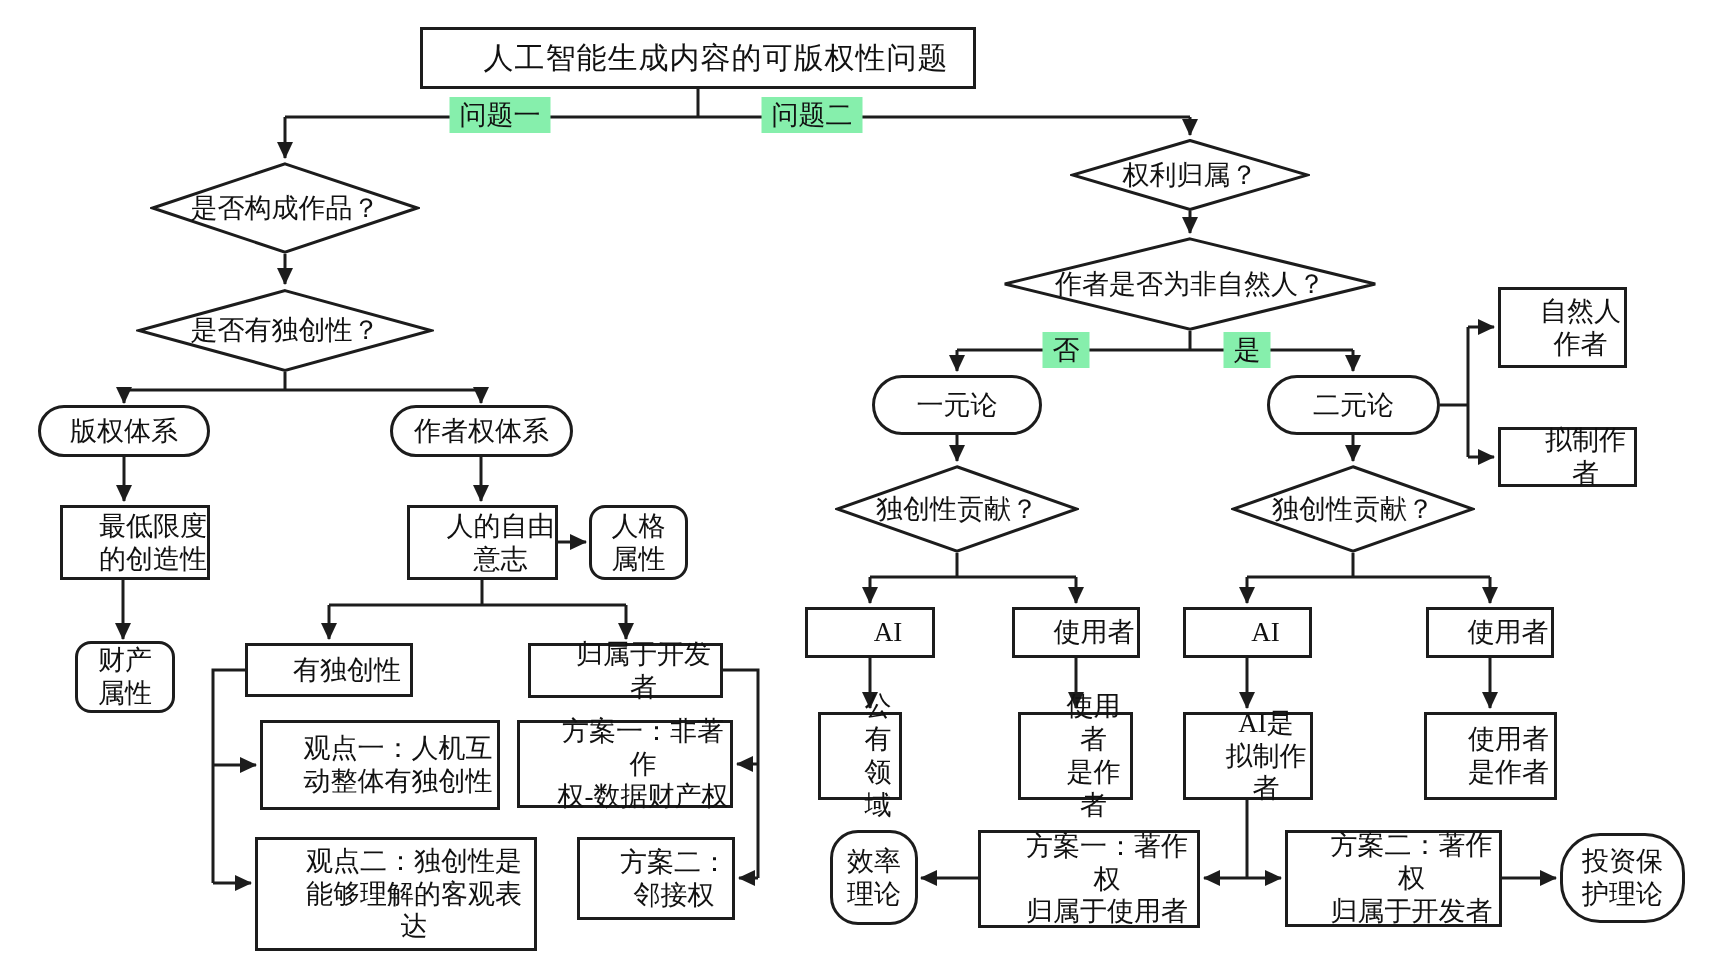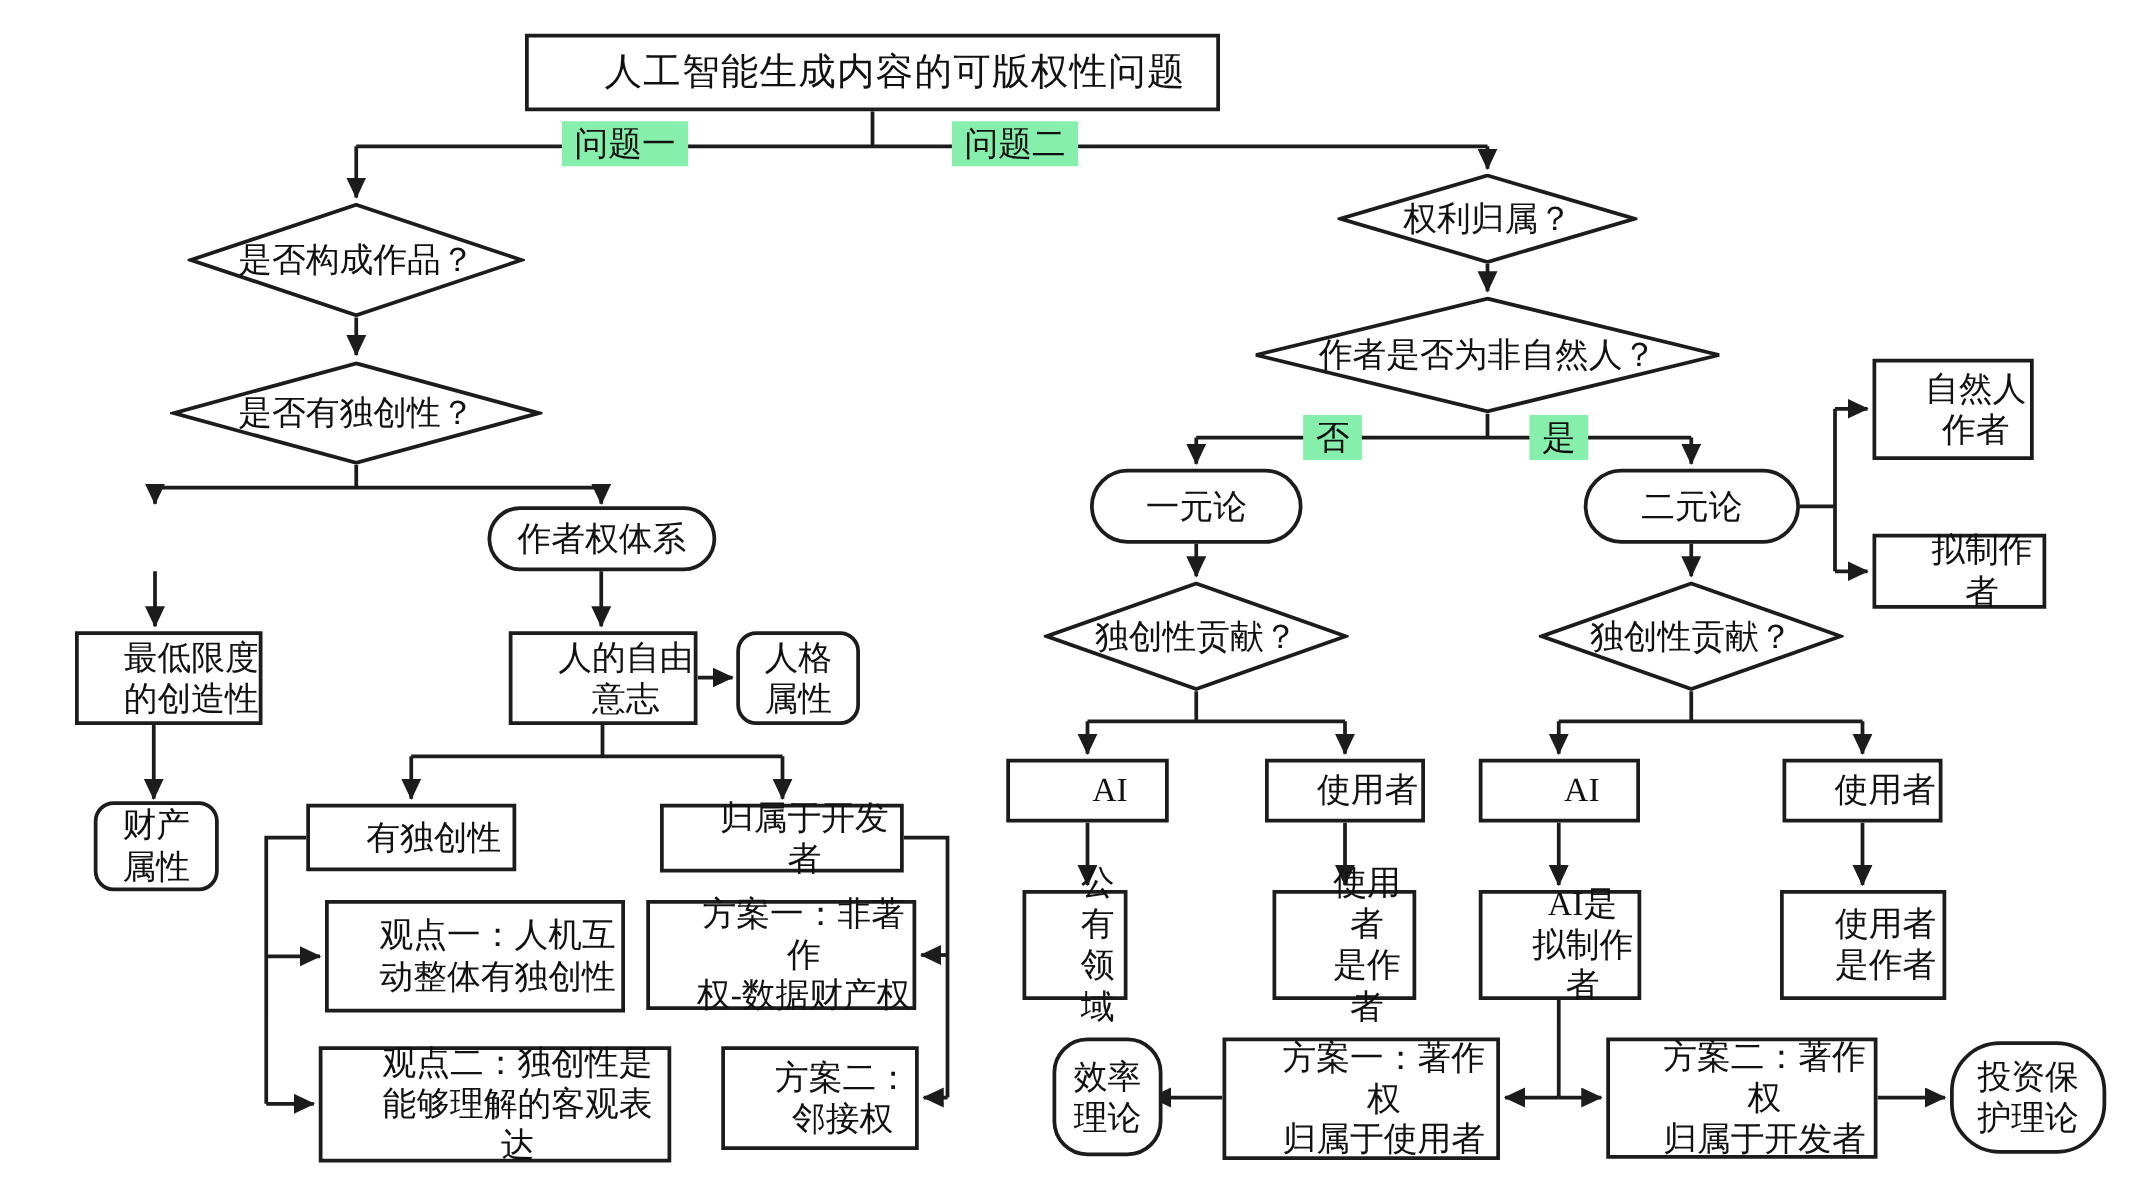--- a/index.html
+++ b/index.html
@@ -12,21 +12,21 @@
   .node{
     position:absolute;box-sizing:border-box;
     display:flex;align-items:center;justify-content:center;
     text-align:center;white-space:pre-line;
     font-size:27px;line-height:1.22;background:#fff;
     border:3px solid #1c1c1c;z-index:2;
   }
   .rect{border-radius:0;padding-left:36px;}
   .stadium{border-radius:999px;}
   .round{border-radius:16px;}
-  .round-lg{border-radius:28px;margin-left:12px;}
+  .round-lg{border-radius:28px;}
   .round-xl{border-radius:40px;}
   .diamond{border:none;background:transparent;}
   .diamond svg{position:absolute;left:0;top:0;width:100%;height:100%;}
   .diamond .dtxt{position:relative;z-index:1;}
   .line-label{
     position:absolute;z-index:3;background:#86efac;padding:0 10px;
     font-size:27px;display:flex;align-items:center;justify-content:center;
     transform:translate(-50%,-50%);white-space:nowrap;
   }
   #title-box{font-size:30px;letter-spacing:1px;}
@@ -104,20 +104,21 @@
     <span class="dtxt">是否构成作品？</span>
   </div>
 
   <div class="node diamond" style="left:136px;top:289px;width:298px;height:83px">
     <svg viewBox="0 0 100 50" preserveAspectRatio="none">
       <polygon points="50,1 99,25 50,49 1,25" fill="#fff" stroke="#1c1c1c" stroke-width="3" vector-effect="non-scaling-stroke"></polygon>
     </svg>
     <span class="dtxt">是否有独创性？</span>
   </div>
 
+  <div class="node stadium" style="left:38px;top:405px;width:172px;height:52px">版权体系</div>
 
   <div class="node stadium" style="left:390px;top:405px;width:183px;height:52px">作者权体系</div>
 
   <div class="node rect" style="left:60px;top:505px;width:150px;height:75px">最低限度
 的创造性</div>
 
   <div class="node round" style="left:75px;top:641px;width:100px;height:72px">财产
 属性</div>
 
   <div class="node rect" style="left:407px;top:505px;width:151px;height:75px">人的自由
@@ -126,21 +127,21 @@
   <div class="node round" style="left:589px;top:505px;width:99px;height:75px">人格
 属性</div>
 
   <div class="node rect" style="left:245px;top:643px;width:168px;height:54px">有独创性</div>
 
   <div class="node rect" style="left:528px;top:643px;width:195px;height:55px">归属于开发者</div>
 
   <div class="node rect" style="left:260px;top:720px;width:240px;height:90px">观点一：人机互
 动整体有独创性</div>
 
-  <div class="node rect" style="left:255px;top:837px;width:282px;height:93px">观点二：独创性是
+  <div class="node rect" style="left:255px;top:837px;width:282px;height:114px">观点二：独创性是
 能够理解的客观表达</div>
 
   <div class="node rect" style="left:517px;top:720px;width:216px;height:88px">方案一：非著作
 权-数据财产权</div>
 
   <div class="node rect" style="left:577px;top:837px;width:158px;height:83px">方案二：
 邻接权</div>
 
   <div class="node diamond" style="left:1070px;top:139px;width:240px;height:72px">
     <svg viewBox="0 0 100 50" preserveAspectRatio="none">

